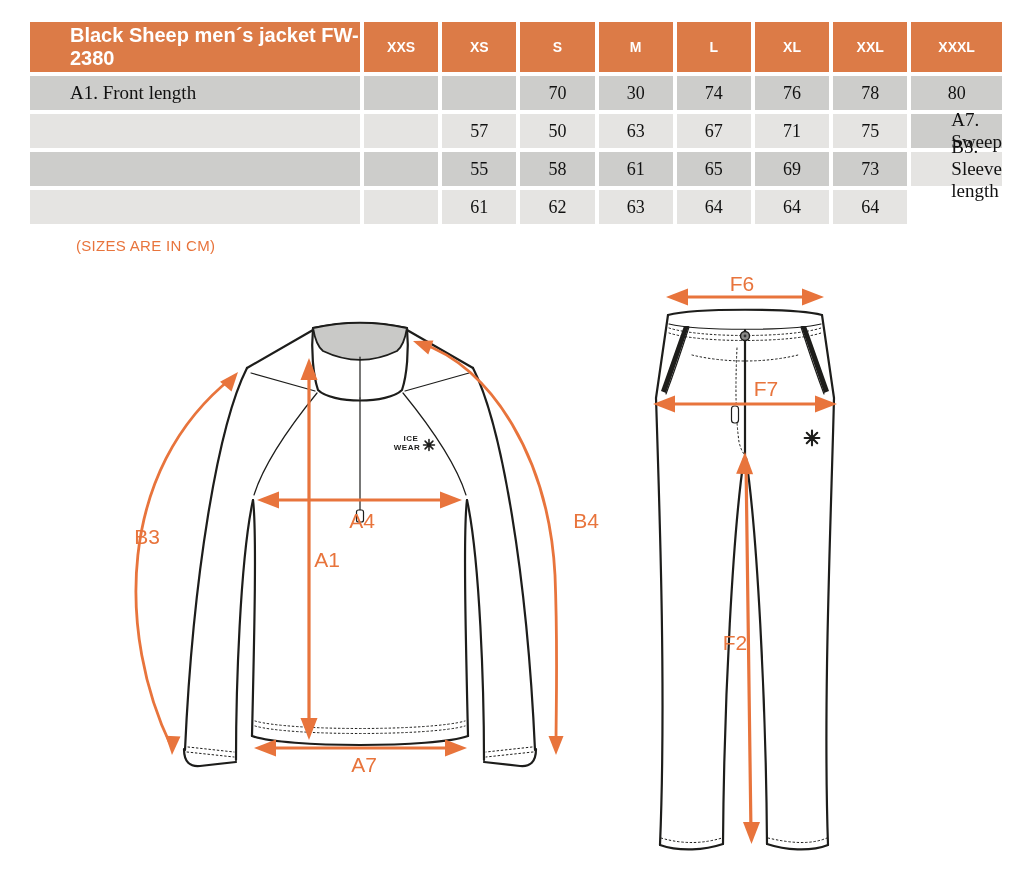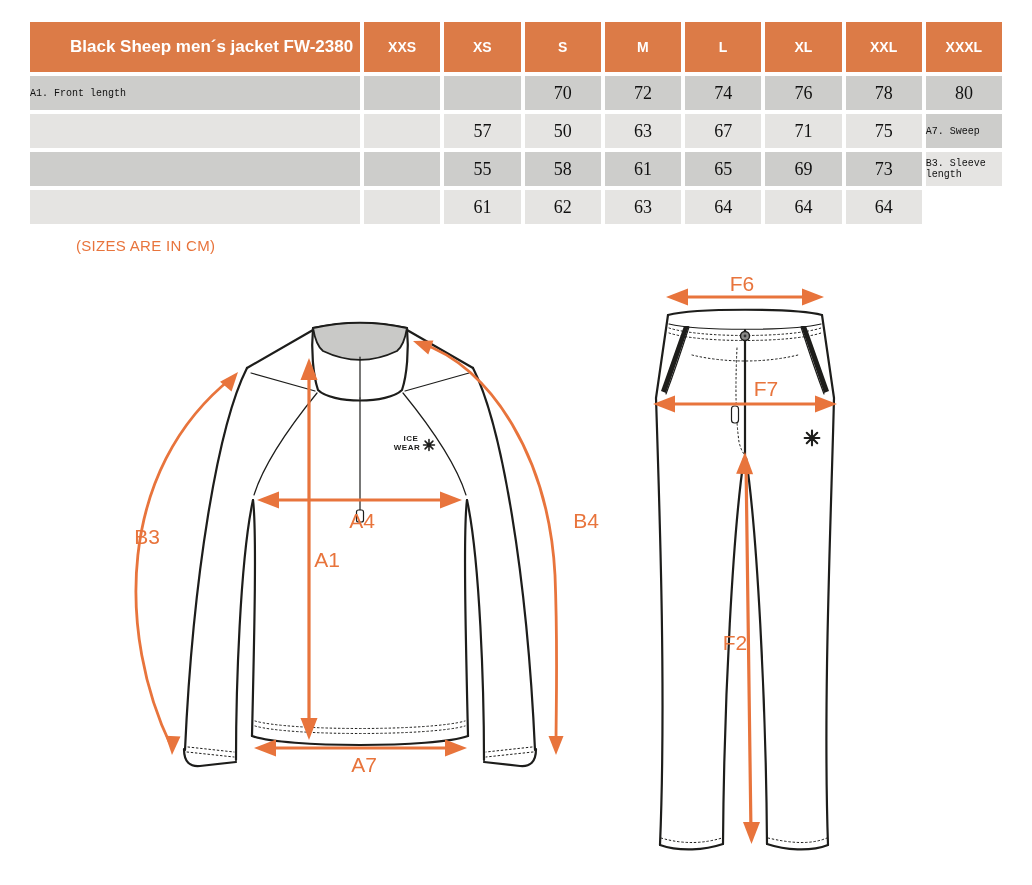--- a/index.html
+++ b/index.html
@@ -3,23 +3,23 @@
 <meta charset="utf-8">
 <style>
   html,body{margin:0;padding:0;background:#fff;}
   .page{position:relative;width:1032px;height:885px;background:#fff;overflow:hidden;
         font-family:"Liberation Sans",sans-serif;}
   .size-table{position:absolute;left:30px;top:22px;width:972px;z-index:2;
       display:grid;grid-template-columns:330px repeat(8,1fr);
       grid-template-rows:50px repeat(4,34px);gap:4px;}
   .cell{display:flex;align-items:center;justify-content:center;box-sizing:border-box;}
   .head{background:var(--header_bg);color:#fff;font-weight:bold;font-size:14px;}
-  .title-cell{justify-content:flex-start;padding-left:40px;font-size:17px;}
-  .lbl{justify-content:flex-start;
-       font-family:Liberation Mono, monospace;font-size:10px;color:var(--text);}
+  .title-cell{justify-content:flex-start;padding-left:40px;font-size:20px;}
+  .lbl{justify-content:flex-start;padding-left:40px;
+       font-family:Liberation Serif, serif;font-size:19px;color:var(--text);}
   .val{font-family:"Liberation Serif",serif;font-size:18px;color:var(--text);}
   .dark{background:var(--row_dark);} .light{background:var(--row_light);}
   .note{position:absolute;left:76px;top:237px;z-index:2;color:var(--accent);
         font-weight:400;font-size:15px;letter-spacing:.3px;}
   .diagram{position:absolute;left:0;top:0;z-index:1;}
   .sketch{stroke:var(--line);fill:none;stroke-width:2.2;stroke-linecap:round;stroke-linejoin:round;}
   .thin{stroke-width:1.2;}
   .dotted{stroke-width:1;stroke-dasharray:1.6 2.6;}
   .wedge{fill:var(--line);stroke:none;}
   .arrow{stroke:var(--accent);fill:none;stroke-width:3.2;stroke-linecap:round;}
@@ -171,21 +171,21 @@
       <div class="cell head">S</div>
       <div class="cell head">M</div>
       <div class="cell head">L</div>
       <div class="cell head">XL</div>
       <div class="cell head">XXL</div>
       <div class="cell head">XXXL</div>
       <div class="cell lbl dark">A1. Front length</div>
       <div class="cell val dark"></div>
       <div class="cell val dark"></div>
       <div class="cell val dark">70</div>
-      <div class="cell val dark">72</div>
+      <div class="cell val dark">30</div>
       <div class="cell val dark">74</div>
       <div class="cell val dark">76</div>
       <div class="cell val dark">78</div>
       <div class="cell val dark">80</div>
       <div class="cell val light"></div>
       <div class="cell val light"></div>
       <div class="cell val light">57</div>
       <div class="cell val light">50</div>
       <div class="cell val light">63</div>
       <div class="cell val light">67</div>

